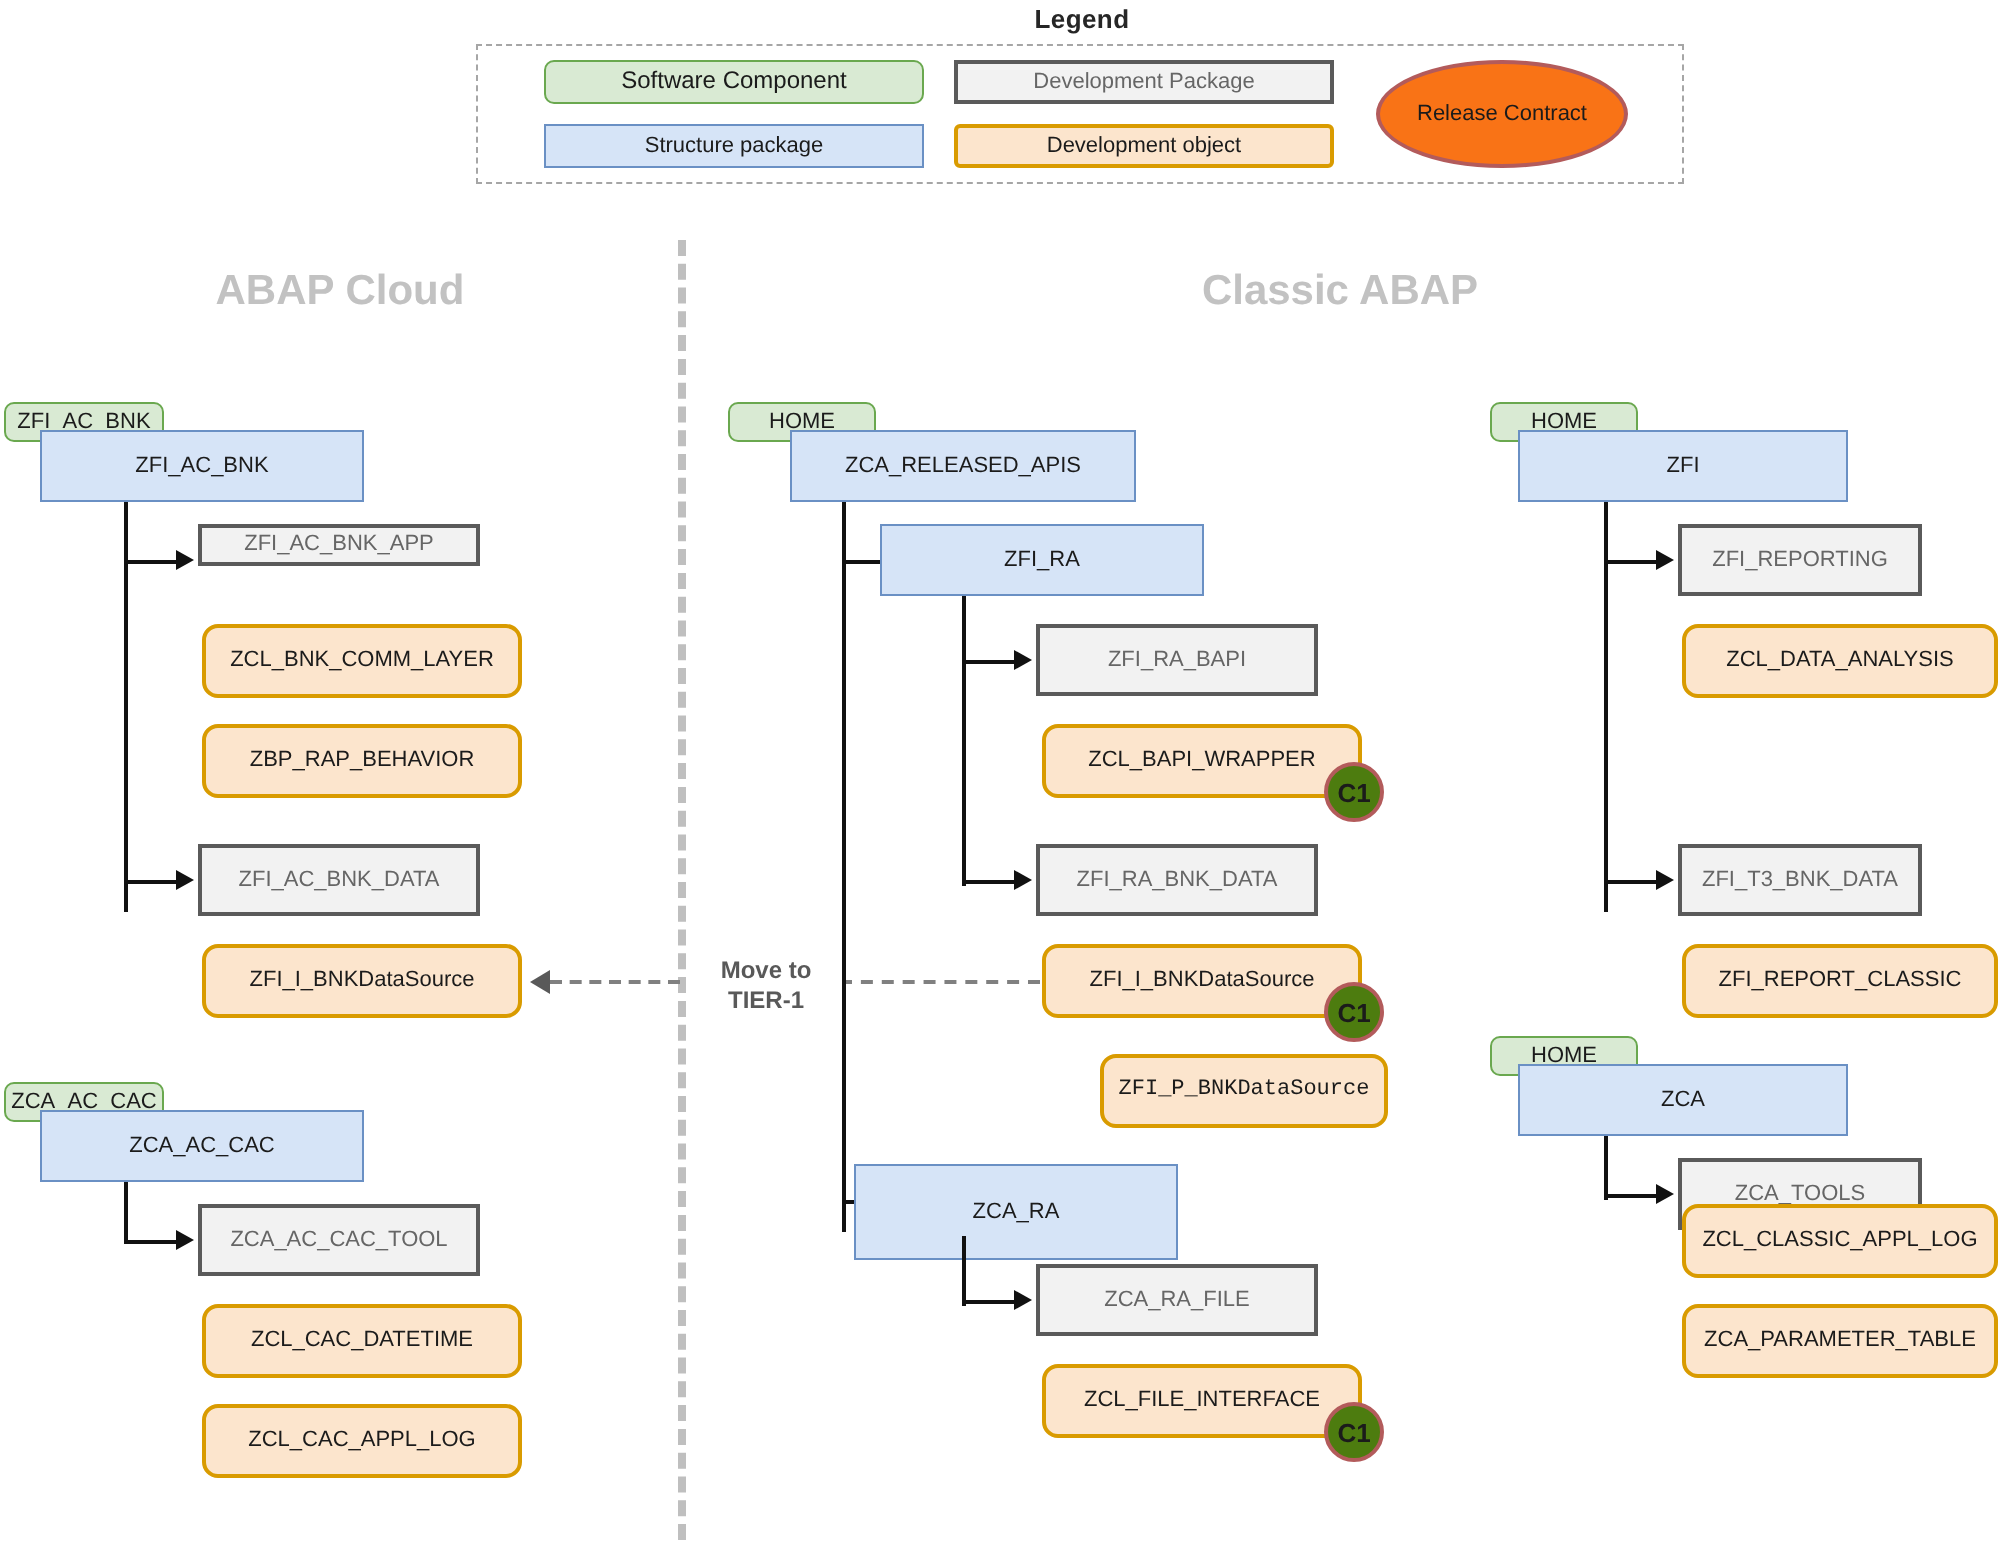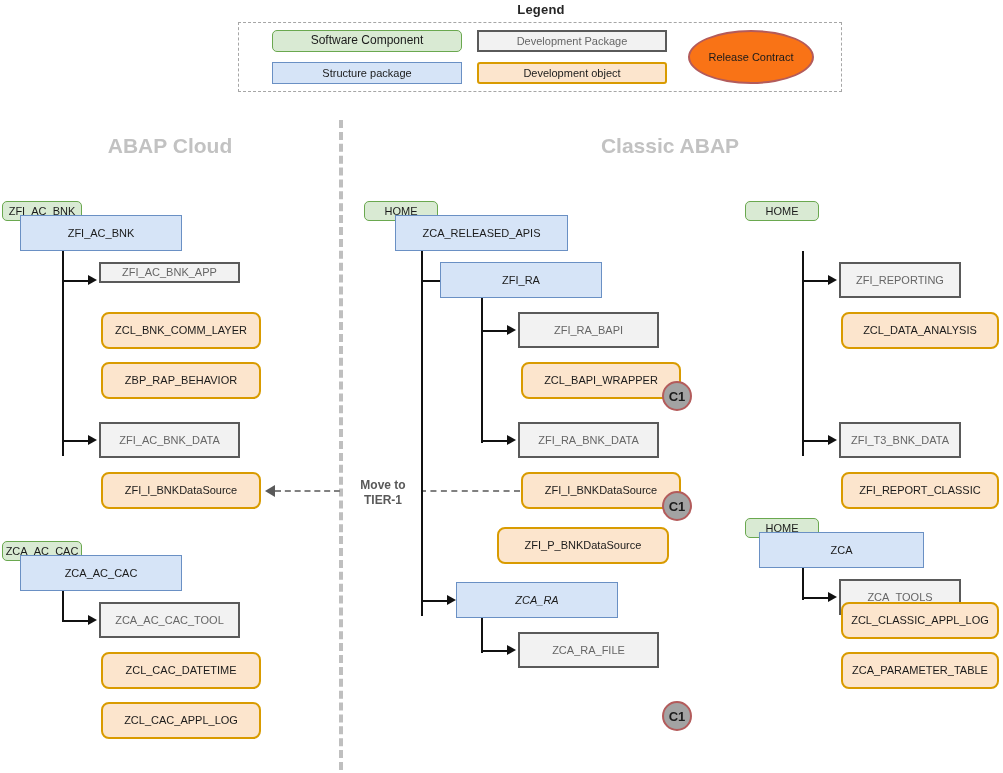--- a/index.html
+++ b/index.html
@@ -147,21 +147,21 @@
     background: #ffffff;
     padding: 1px 3px;
   }
 
   
   .c1-badge {
     position: absolute;
     width: 30px;
     height: 30px;
     border-radius: 50%;
-    background: #a3a3a3;
+    background: #4d7c0f;
     border: 2.5px solid #b35b5b;
     box-sizing: border-box;
     display: flex;
     align-items: center;
     justify-content: center;
     font-size: 13px;
     font-weight: bold;
     color: #1b1b1b;
   }
 </style>
@@ -233,31 +233,33 @@
   <div class="tree-branch" style="left:481px; top:440px; width:28px;"></div>
   <div class="arrow-head" style="left:507px; top:435px;"></div>
 
   <div class="node n-devpkg" style="left:518px; top:312px; width:141px; height:36px;">ZFI_RA_BAPI</div>
   <div class="node n-devobj" style="left:521px; top:362px; width:160px; height:37px;">ZCL_BAPI_WRAPPER</div>
   <div class="c1-badge" style="left:662px; top:381px;">C1</div>
 
   <div class="node n-devpkg" style="left:518px; top:422px; width:141px; height:36px;">ZFI_RA_BNK_DATA</div>
   <div class="node n-devobj" style="left:521px; top:472px; width:160px; height:37px;">ZFI_I_BNKDataSource</div>
   <div class="c1-badge" style="left:662px; top:491px;">C1</div>
-  <div class="node n-devobj" style="left:497px; top:527px; width:172px; height:37px;">ZFI_P_BNKDataSource</div>
-
-  <div class="node n-struct" style="left:456px; top:582px; width:162px; height:36px;font-style:italic;">ZCA_RA</div>
+  <div class="node n-devobj" style="left:550px; top:527px; width:144px; height:37px;font-family:Liberation Mono, monospace;">ZFI_P_BNKDataSource</div>
+
+  <div class="node n-struct" style="left:427px; top:582px; width:162px; height:48px;">ZCA_RA</div>
   <div class="tree-stem" style="left:481px; top:618px; height:35px;"></div>
   <div class="tree-branch" style="left:481px; top:650px; width:28px;"></div>
   <div class="arrow-head" style="left:507px; top:645px;"></div>
 
   <div class="node n-devpkg" style="left:518px; top:632px; width:141px; height:36px;">ZCA_RA_FILE</div>
+  <div class="node n-devobj" style="left:521px; top:682px; width:160px; height:37px;">ZCL_FILE_INTERFACE</div>
   <div class="c1-badge" style="left:662px; top:701px;">C1</div>
 
   <div class="node n-swc" style="left:745px; top:201px; width:74px; height:20px;">HOME</div>
+  <div class="node n-struct" style="left:759px; top:215px; width:165px; height:36px;">ZFI</div>
 
   <div class="tree-stem" style="left:802px; top:251px; height:205px;"></div>
   <div class="tree-branch" style="left:802px; top:280px; width:28px;"></div>
   <div class="arrow-head" style="left:828px; top:275px;"></div>
   <div class="tree-branch" style="left:802px; top:440px; width:28px;"></div>
   <div class="arrow-head" style="left:828px; top:435px;"></div>
 
   <div class="node n-devpkg" style="left:839px; top:262px; width:122px; height:36px;">ZFI_REPORTING</div>
   <div class="node n-devobj" style="left:841px; top:312px; width:158px; height:37px;">ZCL_DATA_ANALYSIS</div>
   <div class="node n-devpkg" style="left:839px; top:422px; width:122px; height:36px;">ZFI_T3_BNK_DATA</div>

